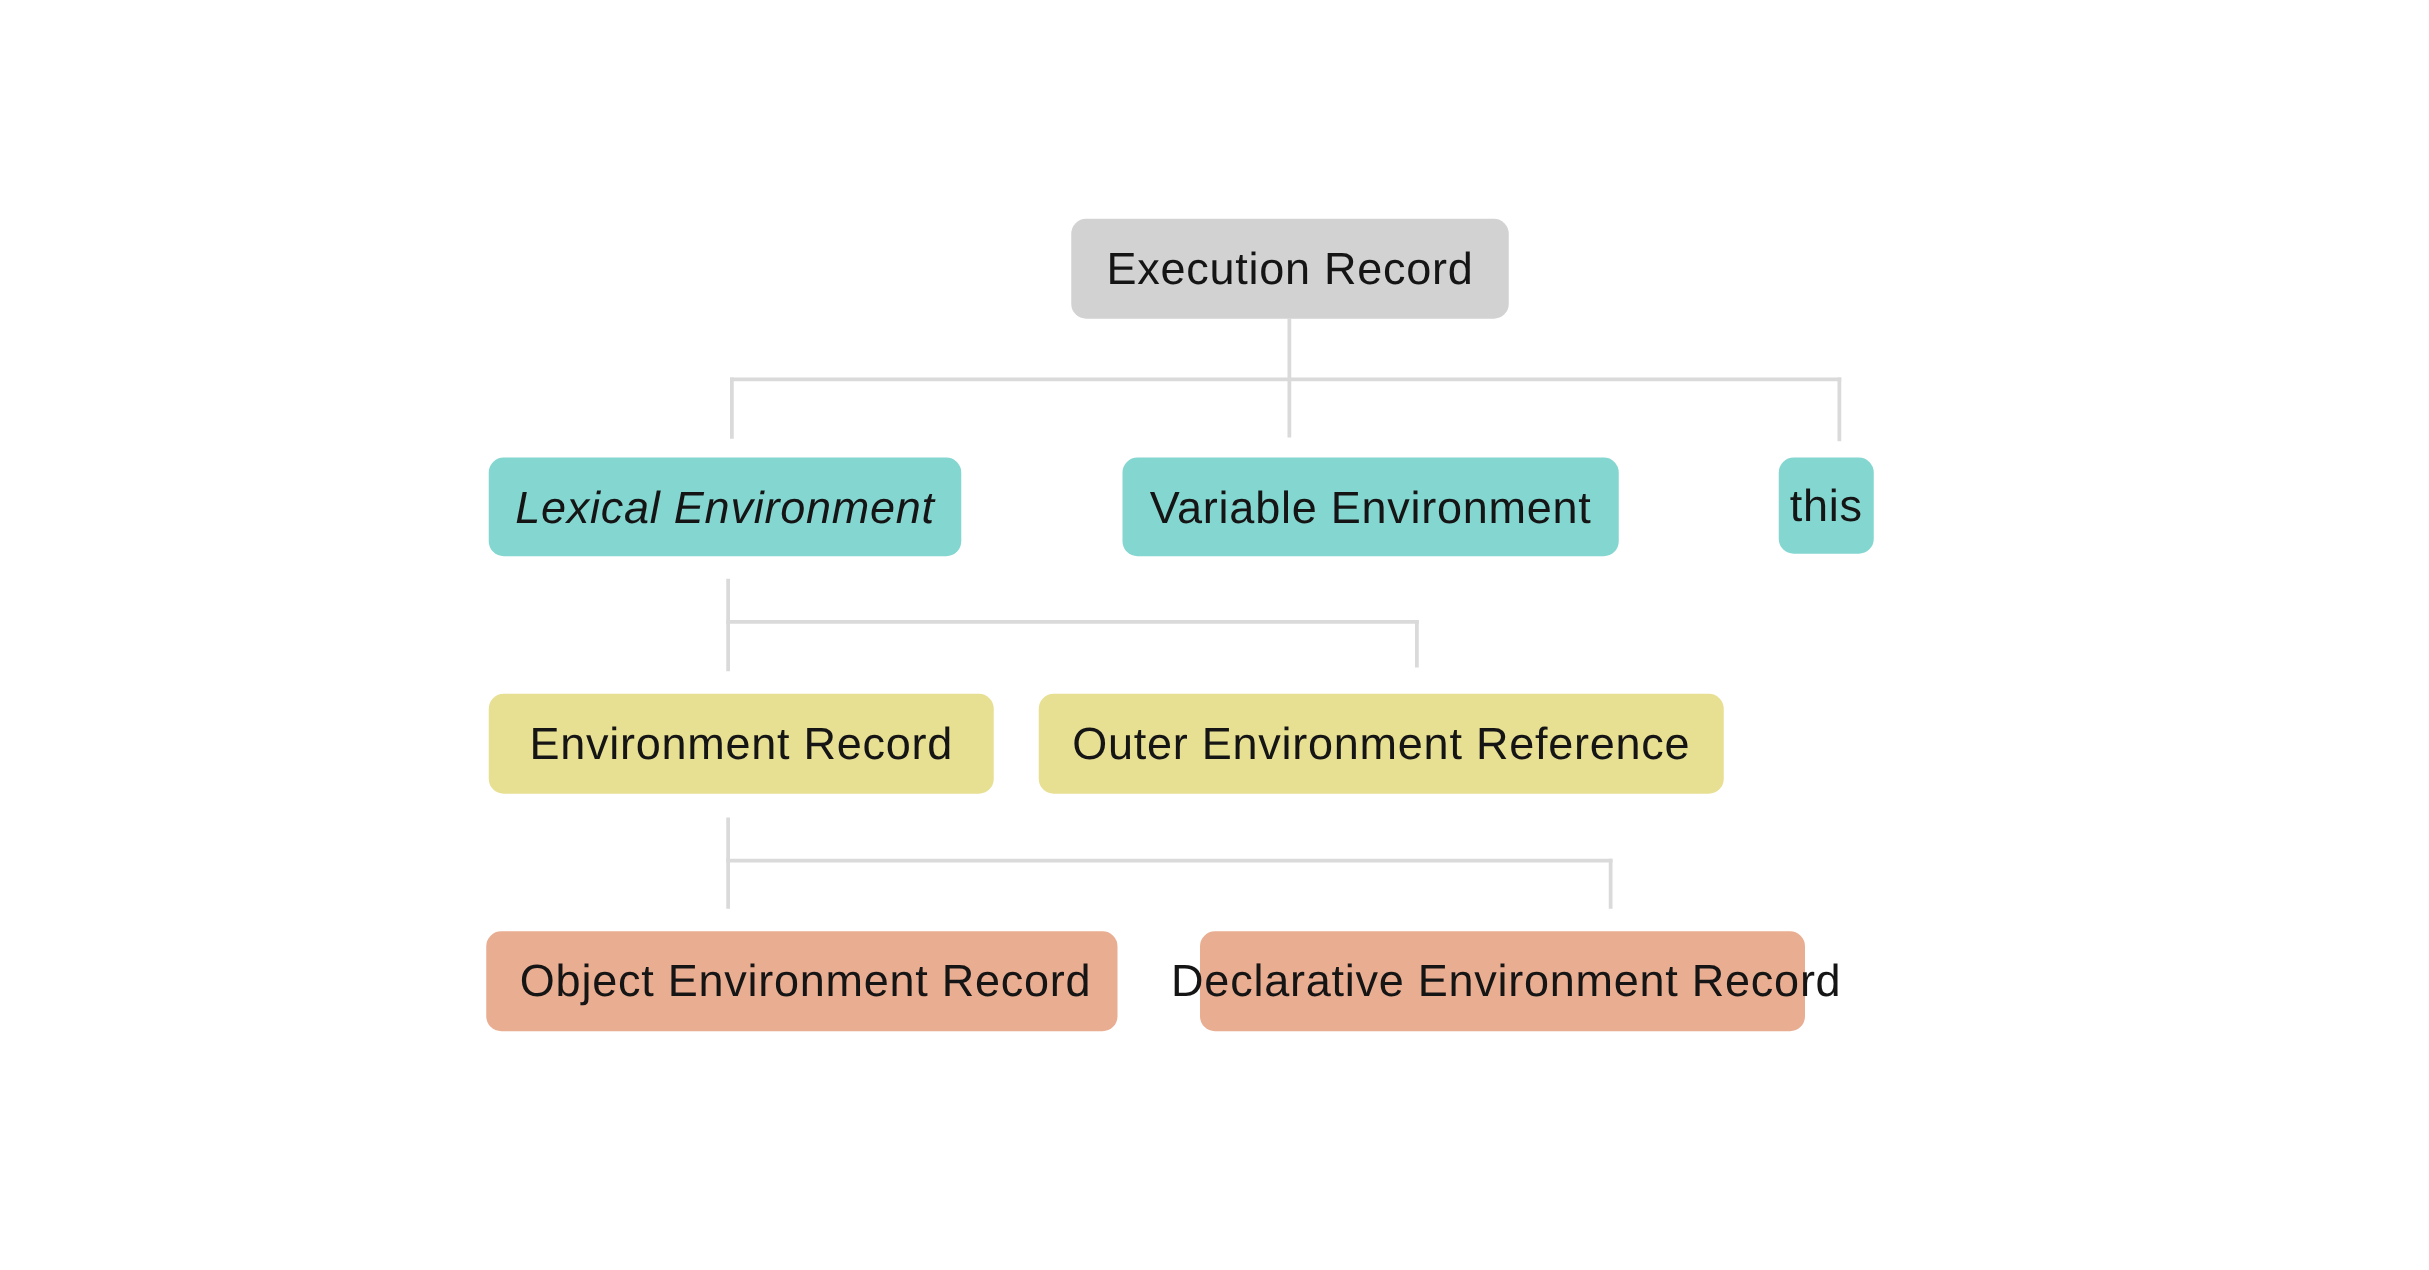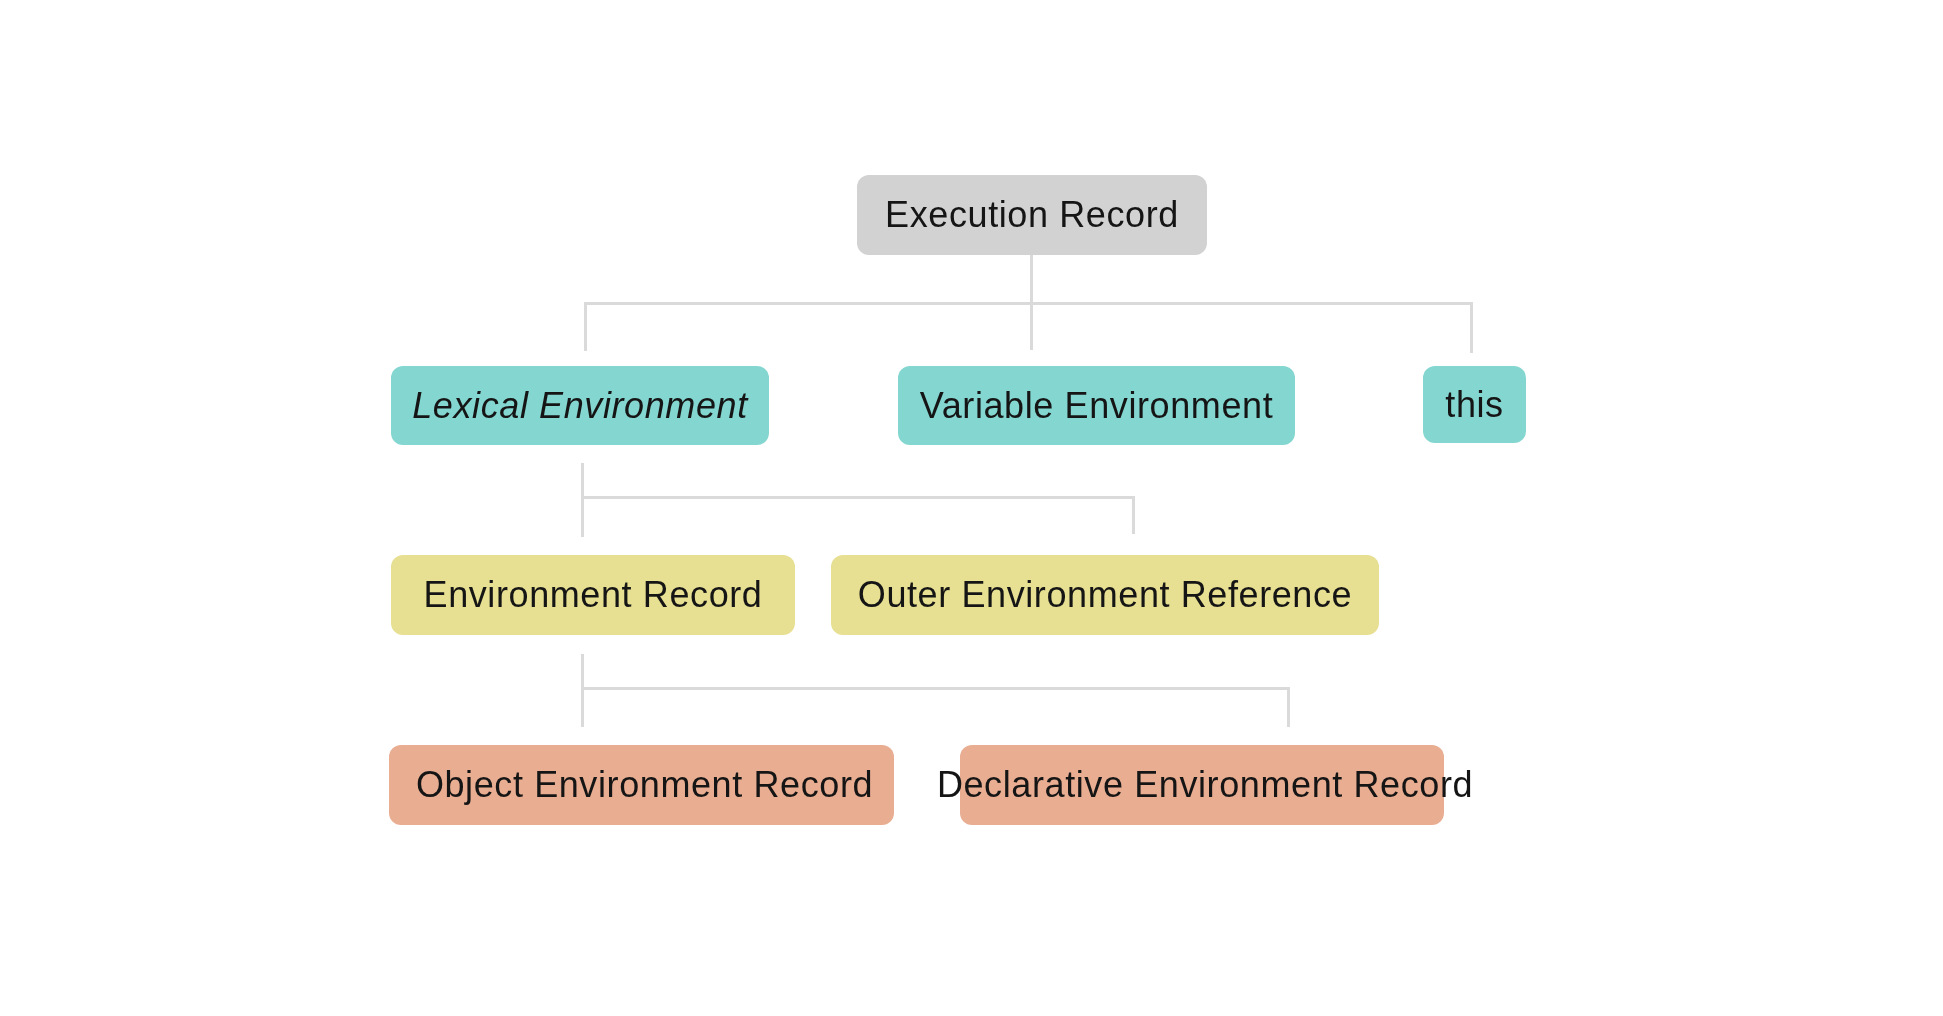--- a/index.html
+++ b/index.html
@@ -57,21 +57,21 @@
   <div class="seg" style="left:581px;  top:654px; width:3px;  height:73px;"></div>
   <div class="seg" style="left:581px;  top:687px; width:709px; height:3px;"></div>
   <div class="seg" style="left:1287px; top:687px; width:3px;  height:40px;"></div>
 
   <div class="node root" style="left:857px; top:175px; width:350px; height:80px;">Execution Record</div>
 
   <div class="node l1" style="left:391px; top:366px; width:378px; height:79px;font-style:italic;">Lexical Environment</div>
 
   <div class="node l1" style="left:858px; top:366px; width:397px; height:79px;margin-left:40px;">Variable Environment</div>
 
-  <div class="node l1" style="left:1423px; top:366px; width:103px; height:77px;">this</div>
+  <div class="node l1" style="left:1423px; top:366px; width:76px; height:77px;">this</div>
 
   <div class="node l2" style="left:391px; top:555px; width:404px; height:80px;">Environment Record</div>
 
   <div class="node l2" style="left:831px; top:555px; width:548px; height:80px;">Outer Environment Reference</div>
 
   <div class="node l3" style="left:389px; top:745px; width:505px; height:80px;">Object Environment Record</div>
 
   <div class="node l3" style="left:960px; top:745px; width:484px; height:80px;">Declarative Environment Record</div>
 
 </div>

